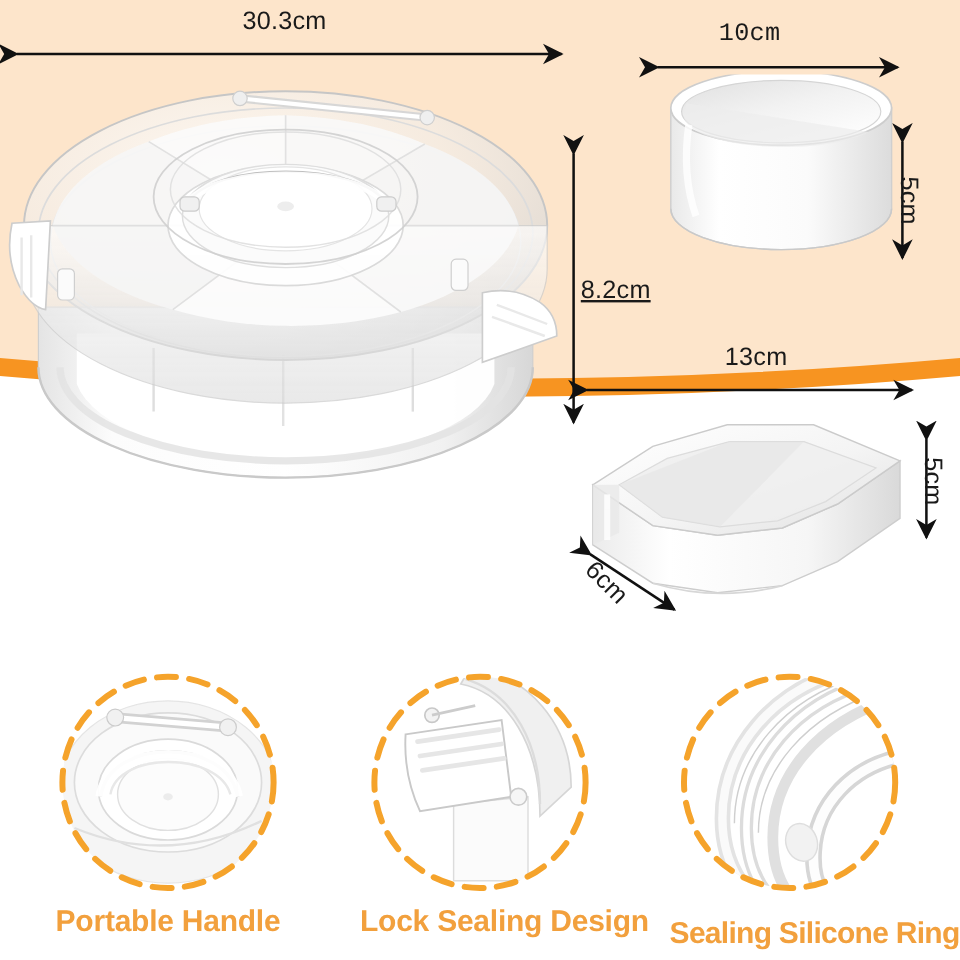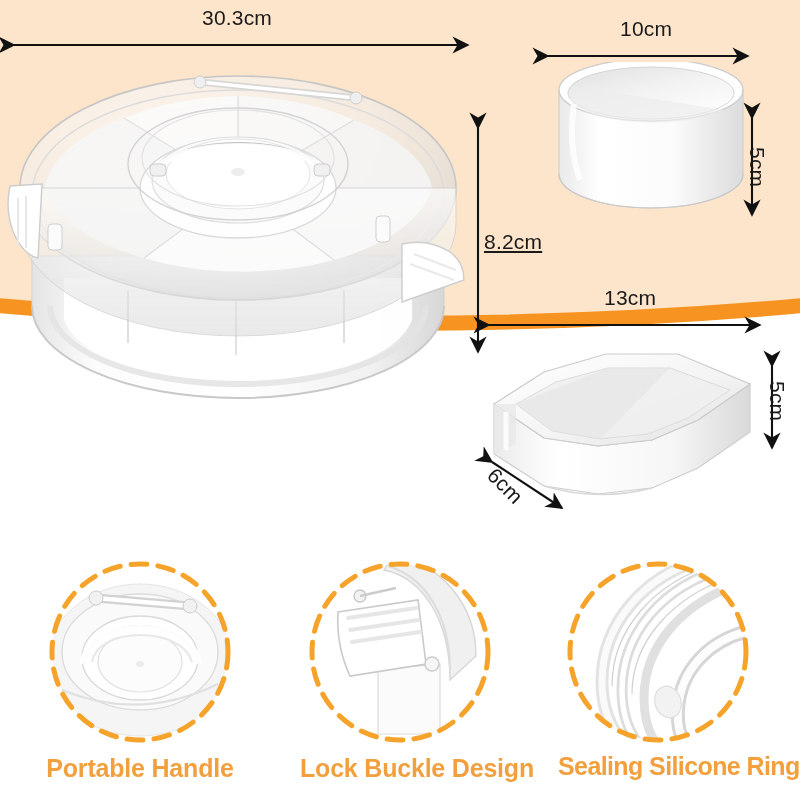--- a/index.html
+++ b/index.html
@@ -223,21 +223,21 @@
 
     <line x1="772" y1="366" x2="772" y2="448" stroke="#111" stroke-width="2.1" marker-start="url(#ah)" marker-end="url(#ah)"></line>
 
     <line x1="492" y1="462" x2="562" y2="508" stroke="#111" stroke-width="2.1" marker-start="url(#ah)" marker-end="url(#ah)"></line>
   </svg>
 
   <div class="dim-text" style="left:202px; top:6px;">30.3cm</div>
 
   <div class="dim-text" style="left:484px; top:230px;text-decoration:underline;">8.2cm</div>
 
-  <div class="dim-text" style="left:620px; top:17px;">10cm</div>
+  <div class="dim-text" style="left:599px; top:17px;font-family:Liberation Mono, monospace;">10cm</div>
 
   <div class="dim-text rot90" style="left:737px; top:155px; width:40px; text-align:center;">5cm</div>
 
   <div class="dim-text" style="left:604px; top:286px;text-align:center;">13cm</div>
 
   <div class="dim-text rot90" style="left:757px; top:389px; width:40px; text-align:center;">5cm</div>
 
   <div class="dim-text rot45" style="left:483px; top:474px; width:44px; text-align:center;">6cm</div>
 
   <svg class="art" style="left:548px; top:62px; width:206px; height:160px;" viewBox="0 0 206 160" xmlns="http://www.w3.org/2000/svg">
@@ -330,21 +330,21 @@
           <path d="M 52,90 L 120,80" stroke="#e6e6e6" stroke-width="4" stroke-linecap="round"></path>
 
           <circle cx="60" cy="44" r="6" fill="#f3f3f3" stroke="#c8c8c8" stroke-width="1.4"></circle>
           <path d="M 60,44 L 96,36" stroke="#cccccc" stroke-width="2.4"></path>
 
           <circle cx="132" cy="112" r="7" fill="#f6f6f6" stroke="#cbcbcb" stroke-width="1.4"></circle>
         </g>
         <circle cx="100" cy="100" r="88" fill="none" stroke="#F5A32B" stroke-width="5" stroke-dasharray="16 11" stroke-linecap="round"></circle>
       </svg>
     </div>
-    <div class="feat-label" style="margin-top:2px;">Lock Buckle Design</div>
+    <div class="feat-label" style="margin-top:2px;">Lock Sealing Design</div>
   </div>
 
   <div class="feature" style="left:558px; top:552px;">
     <div class="feat-circle">
       <svg viewBox="0 0 200 200" width="200" height="200" xmlns="http://www.w3.org/2000/svg">
         <defs>
           <clipPath id="c3">
               <circle cx="100" cy="100" r="88"></circle>
             </clipPath>
         </defs>
@@ -361,16 +361,16 @@
           <path d="M 196,78 C 152,86 122,118 120,158 C 119,176 124,190 132,198" fill="none" stroke="#fdfdfd" stroke-width="8"></path>
 
           <ellipse cx="110" cy="150" rx="13" ry="16" fill="#f2f2f2" stroke="#dedede" stroke-width="1.2" transform="rotate(-18 110 150)"></ellipse>
 
           <path d="M 158,12 C 96,30 54,78 54,134" fill="none" stroke="#cfcfcf" stroke-width="1.2"></path>
           <path d="M 176,24 C 114,44 74,90 74,142" fill="none" stroke="#cfcfcf" stroke-width="1.2"></path>
         </g>
         <circle cx="100" cy="100" r="88" fill="none" stroke="#F5A32B" stroke-width="5" stroke-dasharray="16 11" stroke-linecap="round"></circle>
       </svg>
     </div>
-    <div class="feat-label wide" style="margin-top:0;">Sealing Silicone Ring</div>
+    <div class="feat-label wide" style="margin-top:12px;">Sealing Silicone Ring</div>
   </div>
 
 </div>
 
 </body></html>

